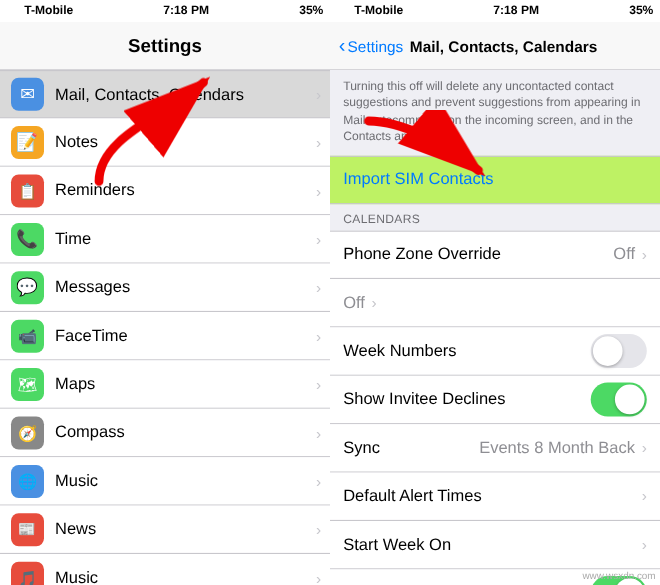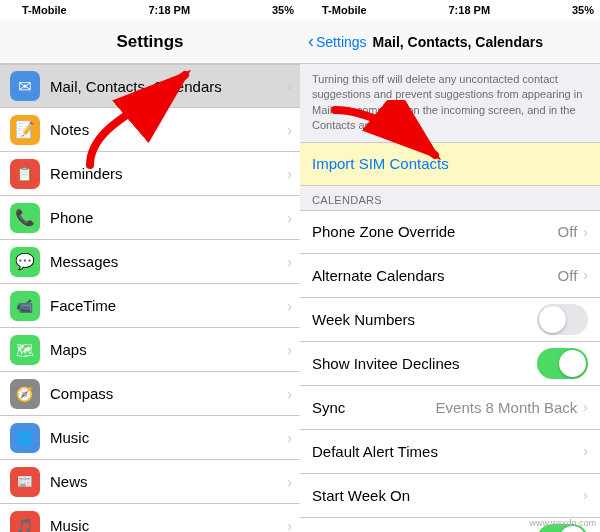--- a/index.html
+++ b/index.html
@@ -134,21 +134,21 @@
 
     .info-box {
       background: #efeff4;
       padding: 8px 12px;
       font-size: 11px;
       color: #6d6d72;
       line-height: 1.4;
     }
 
     .import-sim {
-      background: #fef9c3;
+      background: #bef264;
       border-top: 1px solid #c8c7cc;
       border-bottom: 1px solid #c8c7cc;
       height: 44px;
       display: flex;
       align-items: center;
       padding: 0 12px;
       cursor: pointer;
     }
     .import-sim-text {
       color: #007aff;
@@ -278,21 +278,21 @@
       <span class="item-label">Notes</span>
       <span class="item-chevron">›</span>
     </div>
     <div class="settings-item">
       <div class="item-icon" style="background:#e74c3c; color:#fff; font-size:14px;">📋</div>
       <span class="item-label">Reminders</span>
       <span class="item-chevron">›</span>
     </div>
     <div class="settings-item">
       <div class="item-icon" style="background:#4cd964; color:#fff; font-size:16px;">📞</div>
-      <span class="item-label">Phone</span>
+      <span class="item-label">Time</span>
       <span class="item-chevron">›</span>
     </div>
     <div class="settings-item">
       <div class="item-icon" style="background:#4cd964; color:#fff; font-size:16px;">💬</div>
       <span class="item-label">Messages</span>
       <span class="item-chevron">›</span>
     </div>
     <div class="settings-item">
       <div class="item-icon" style="background:#4cd964; color:#fff; font-size:14px;">📹</div>
       <span class="item-label">FaceTime</span>
@@ -382,21 +382,20 @@
 
     <div class="right-settings-list">
 
       <div class="right-item">
         <span class="right-item-label">Phone Zone Override</span>
         <span class="right-item-value">Off</span>
         <span class="right-item-chevron">›</span>
       </div>
 
       <div class="right-item">
-        <span class="right-item-label">Alternate Calendars</span>
         <span class="right-item-value">Off</span>
         <span class="right-item-chevron">›</span>
       </div>
 
       <div class="right-item">
         <span class="right-item-label">Week Numbers</span>
         <div class="toggle off">
           <div class="toggle-knob"></div>
         </div>
       </div>

